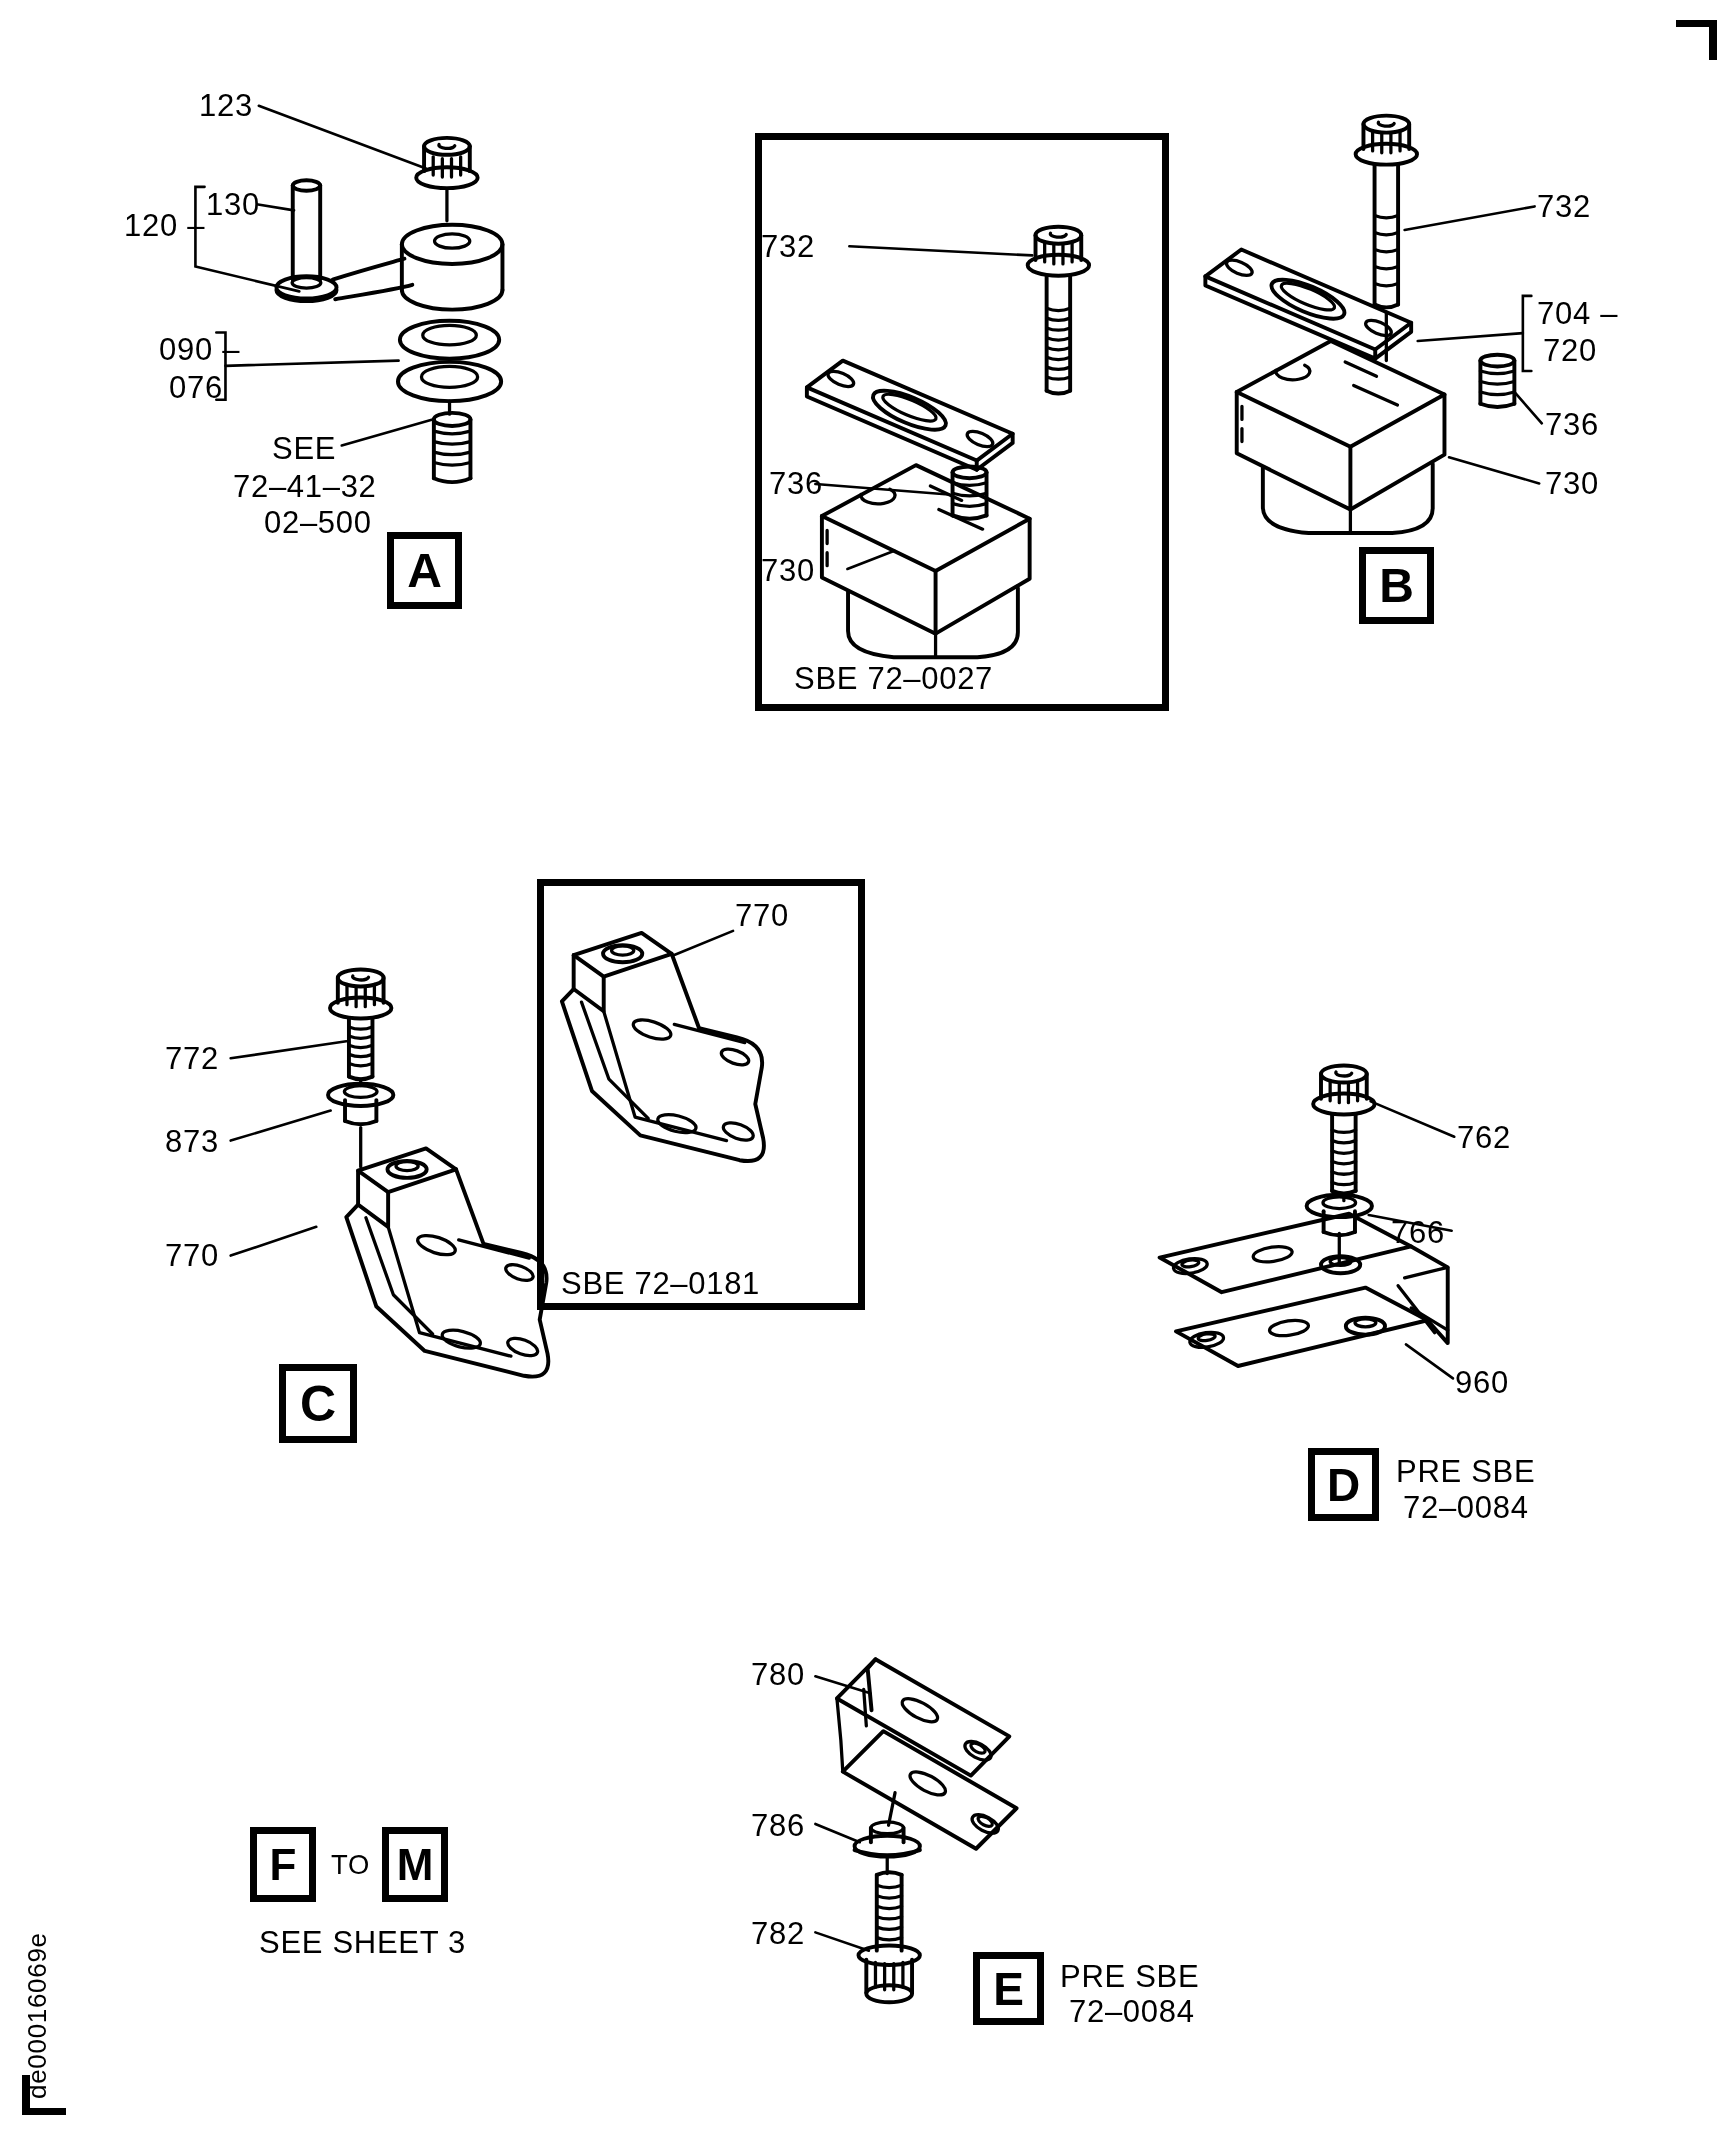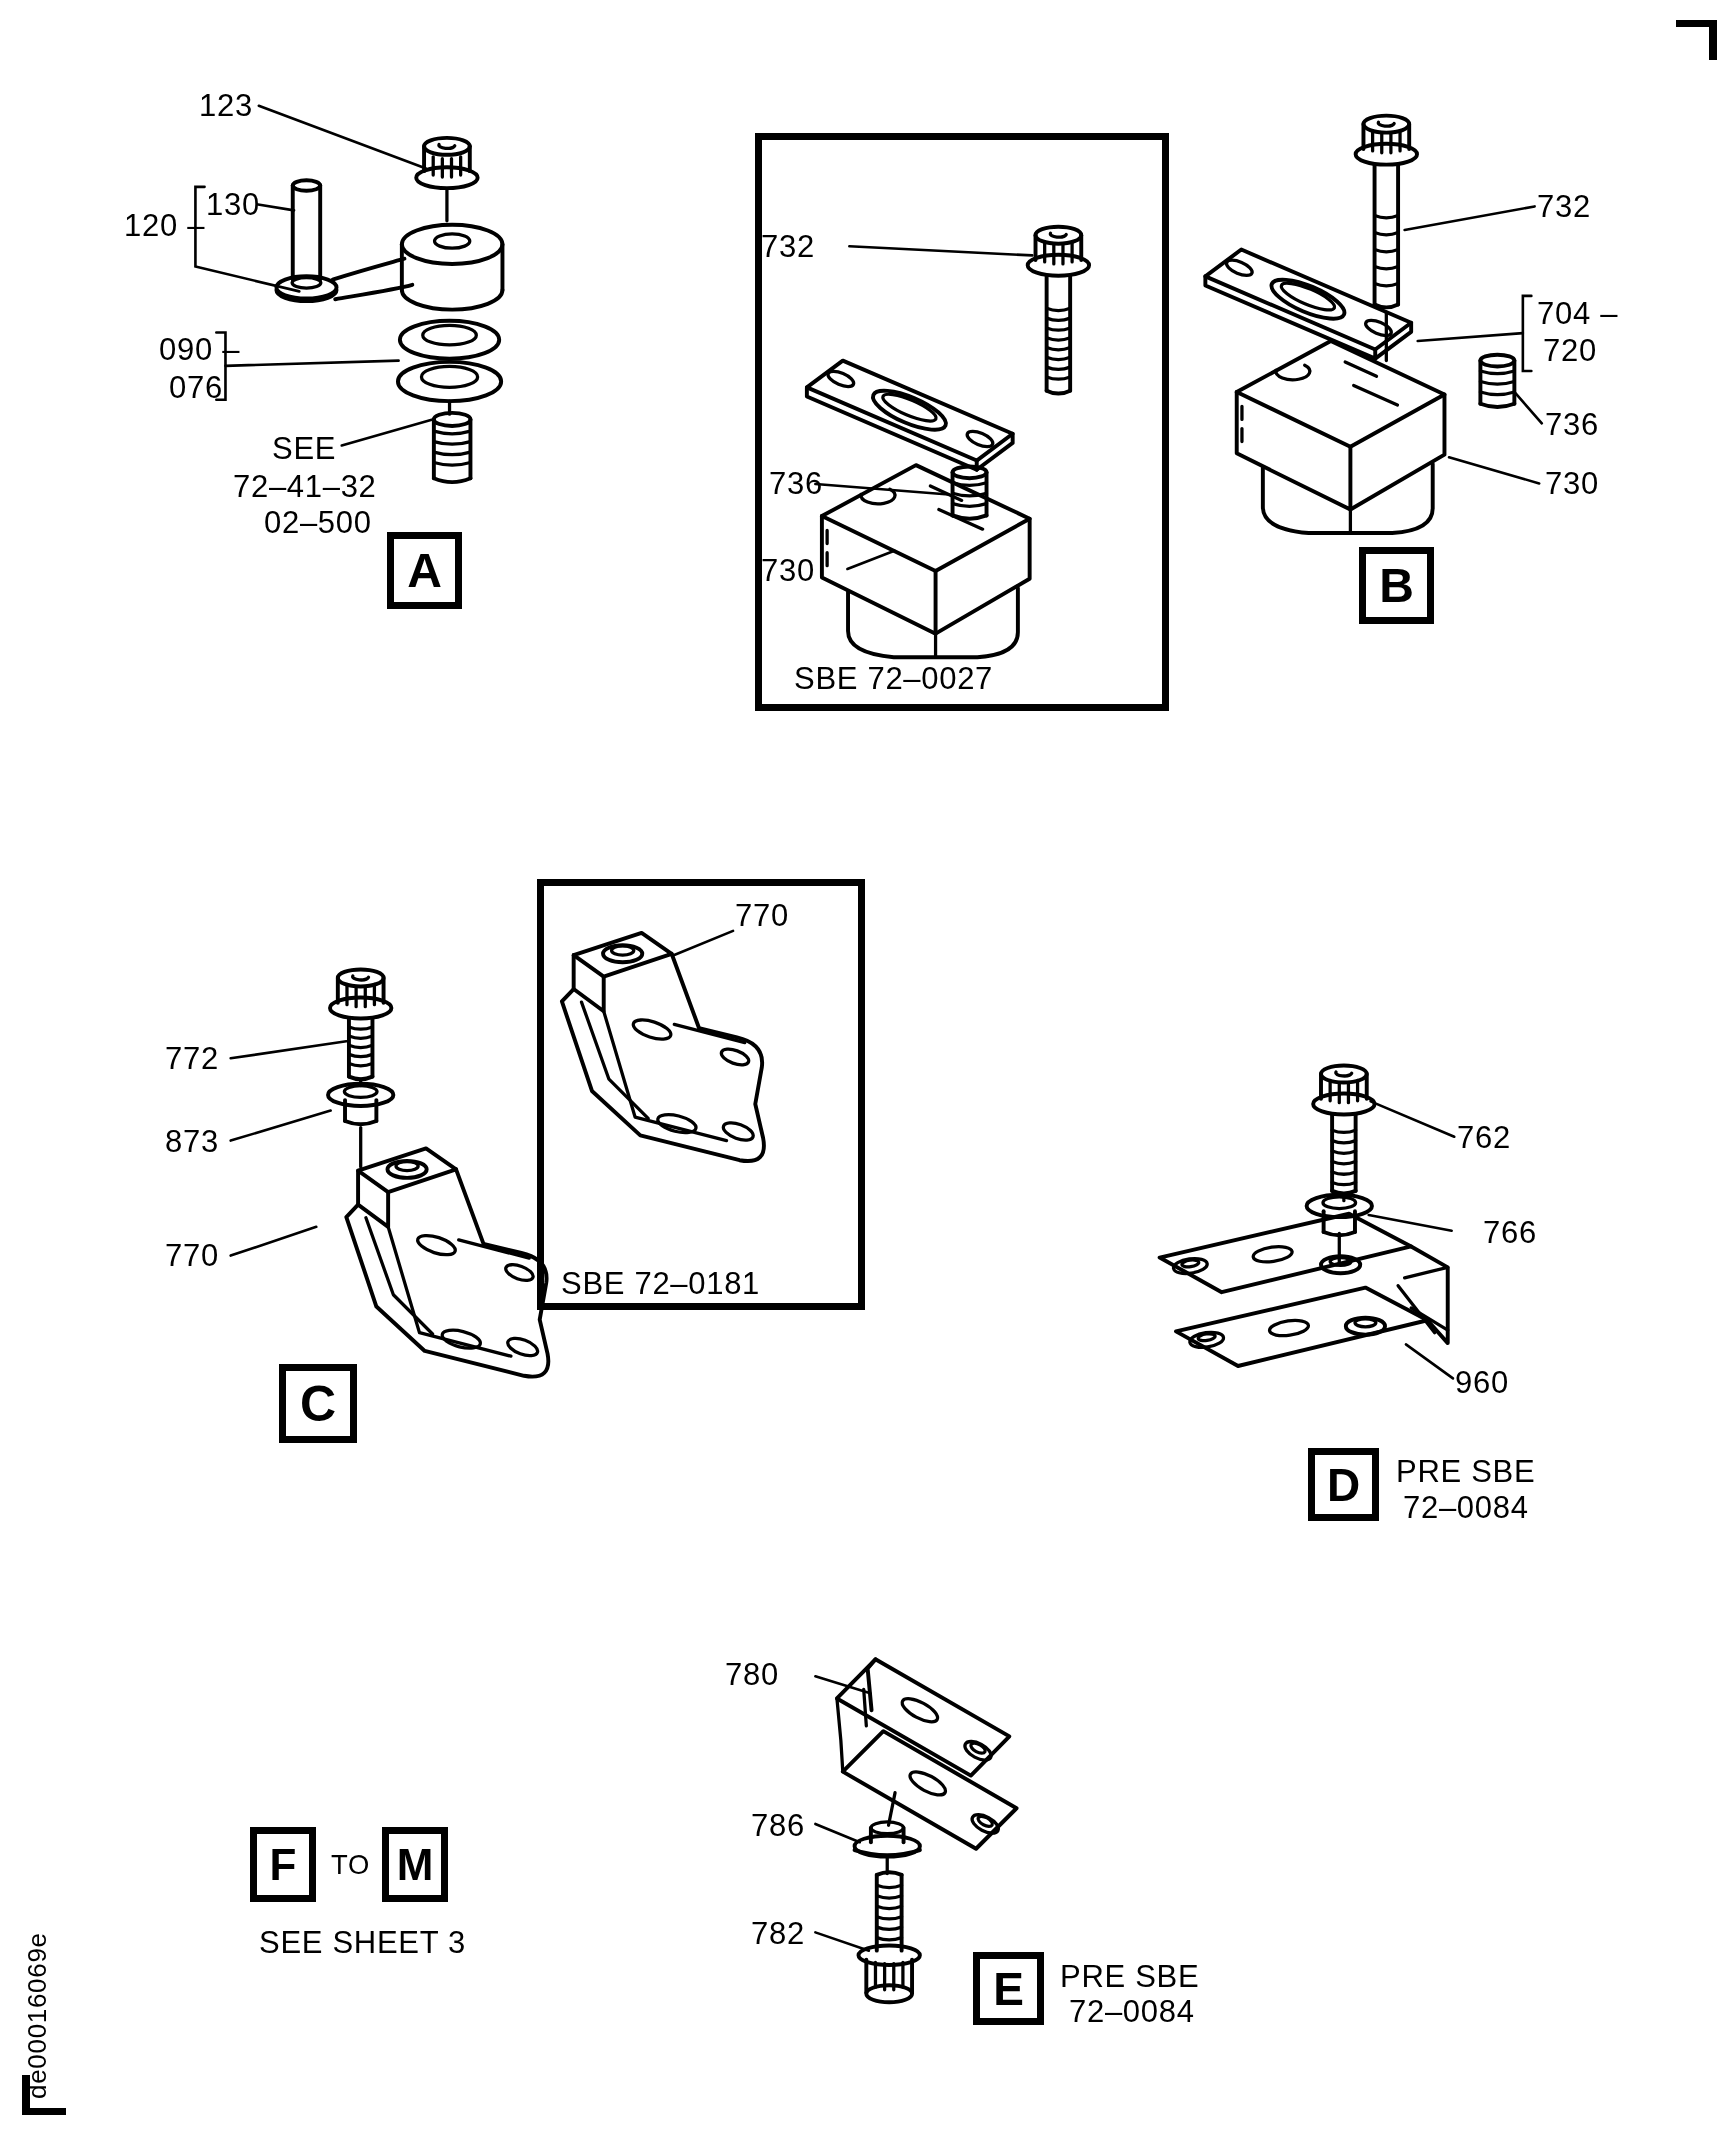--- a/index.html
+++ b/index.html
@@ -350,29 +350,29 @@
   <span class="lbl" style="left:165px;top:1240px">770</span>
   <div class="letterbox" style="left:279px;top:1364px;width:64px;height:65px;font-size:50px">
     <span>C</span>
   </div>
 
   <div class="inset" style="left:537px;top:879px;width:314px;height:417px"></div>
   <span class="cap" style="left:561px;top:1266px">SBE 72–0181</span>
   <span class="lbl" style="left:735px;top:900px">770</span>
 
   <span class="lbl" style="left:1457px;top:1122px">762</span>
-  <span class="lbl" style="left:1483px;top:1217px">766</span>
+  <span class="lbl" style="left:1391px;top:1217px">766</span>
   <span class="lbl" style="left:1455px;top:1367px">960</span>
   <div class="letterbox" style="left:1308px;top:1448px;width:57px;height:59px;font-size:46px">
     <span>D</span>
   </div>
   <span class="note" style="left:1396px;top:1454px">PRE SBE</span>
   <span class="note" style="left:1403px;top:1490px">72–0084</span>
 
-  <span class="lbl" style="left:725px;top:1659px">780</span>
+  <span class="lbl" style="left:751px;top:1659px">780</span>
   <span class="lbl" style="left:751px;top:1810px">786</span>
   <span class="lbl" style="left:751px;top:1918px">782</span>
   <div class="letterbox" style="left:973px;top:1952px;width:57px;height:59px;font-size:46px">
     <span>E</span>
   </div>
   <span class="note" style="left:1060px;top:1959px">PRE SBE</span>
   <span class="note" style="left:1069px;top:1994px">72–0084</span>
 
   <div class="letterbox" style="left:250px;top:1827px;width:52px;height:61px;font-size:44px">
     <span>F</span>

